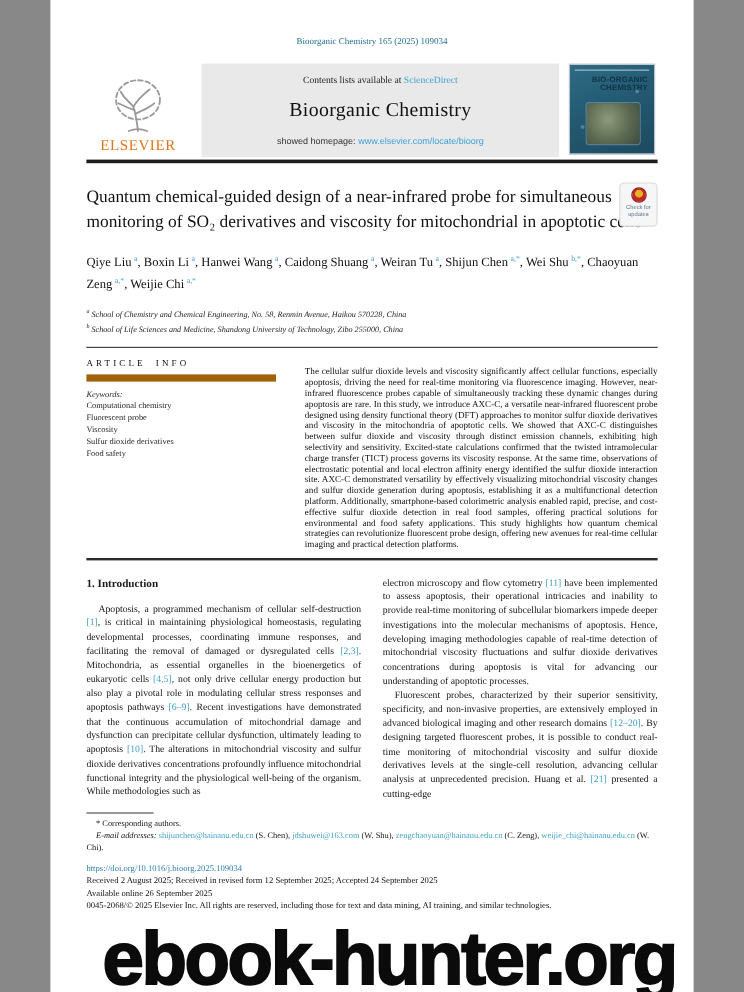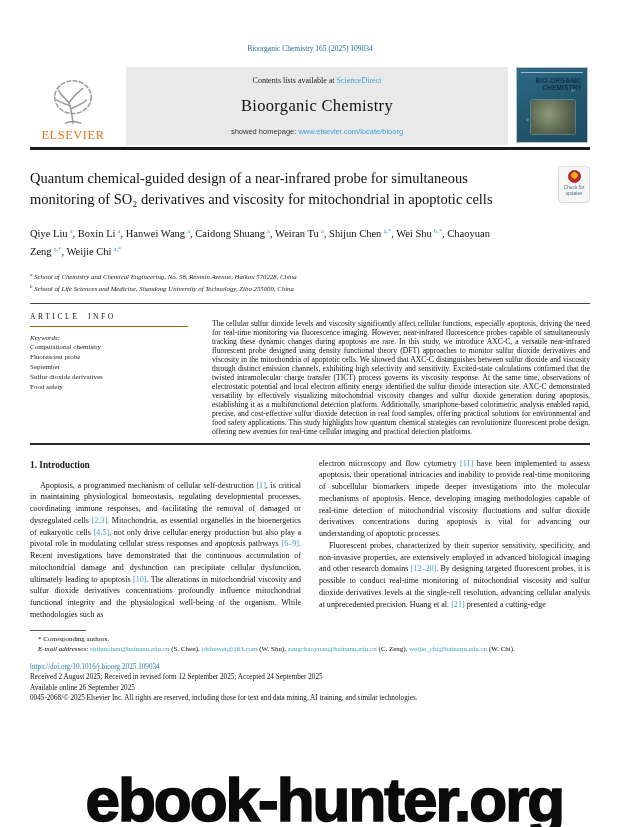--- a/index.html
+++ b/index.html
@@ -1,19 +1,19 @@
 <!DOCTYPE html>
 <html><head>
 <meta charset="utf-8">
 <style>
   html,body{margin:0;padding:0;background:#888;}
   .page{
-    position:relative;width:620px;height:827px;margin:0 auto;background:#fff;
+    position:relative;width:536px;height:827px;margin:0 auto;background:#fff;
     overflow:hidden;font-family:"Liberation Serif",serif;color:#1c1c1c;
-    box-sizing:border-box;padding:44px 30px 0 30px;
+    box-sizing:border-box;padding:30px 30px 0 30px;
   }
   
   .cite-head{text-align:center;font-size:7.5px;color:#236f90;margin-bottom:14px;}
   
   .masthead{display:flex;align-items:stretch;height:78px;}
   .logo-col{width:86px;display:flex;flex-direction:column;align-items:center;justify-content:flex-end;padding-bottom:2px;}
   .logo-col svg{display:block;}
   .elsevier-name{font-size:12.5px;color:#e0761c;letter-spacing:.5px;margin-top:1px;}
   .mast-center{flex:1;background:#e9e9e9;margin-left:10px;text-align:center;
     display:flex;flex-direction:column;justify-content:space-between;padding:9px 4px;box-sizing:border-box;}
@@ -46,21 +46,21 @@
   .badge-circle{width:13px;height:13px;border-radius:50%;background:radial-gradient(circle at 50% 40%, #e6b31e 0 3px, #c02a2a 3.5px 100%);margin:0 auto 2px auto;border:1px solid #9e1f1f;box-sizing:border-box;}
   .badge-text{font-family:"Liberation Sans",sans-serif;font-size:4.8px;line-height:5.6px;color:#54708c;}
   
   .authors{margin-top:13px;font-size:10.5px;line-height:15px;max-width:470px;color:#111;}
   .authors sup{color:#3f9fc4;font-size:6.5px;}
   .affils{margin-top:11px;font-size:6.8px;line-height:9.5px;font-style:italic;color:#222;}
   .affils sup{font-size:5px;}
   .rule-thin{height:1px;background:#444;margin-top:9px;}
   
   .info-grid{display:grid;grid-template-columns:158px 1fr;column-gap:24px;margin-top:8px;}
-  .sec-head{font-size:7.5px;letter-spacing:2.6px;word-spacing:4px;color:#111;border-bottom:1px solid #a16207;padding-bottom:5px;}
+  .sec-head{font-size:7.5px;letter-spacing:2.6px;word-spacing:4px;color:#111;border-bottom:6px solid #a16207;padding-bottom:5px;}
   .kw-label{font-style:italic;font-size:7px;margin-top:7px;}
   .kw-item{font-size:7px;line-height:10px;}
   .abstract-text{font-size:7.6px;line-height:9px;text-align:justify;margin-top:7px;color:#111;}
   .rule-mid{height:2px;background:#2a2a2a;margin-top:7px;}
   
   .intro-grid{display:grid;grid-template-columns:1fr 1fr;column-gap:18px;margin-top:13px;}
   .intro-head{font-weight:bold;font-size:9.3px;margin:2px 0 10px 0;}
   .col p{font-size:8.1px;line-height:11.75px;text-align:justify;margin:0;text-indent:10px;color:#111;}
   .col p.noindent{text-indent:0;}
   .cite{color:#3f9fc4;cursor:pointer;}
@@ -145,21 +145,21 @@
 
   <div class="rule-thin"></div>
 
   <div class="info-grid">
     <div class="info-col">
       <div class="sec-head">ARTICLE INFO</div>
       <div class="kw-label">Keywords:</div>
       <div>
           <div class="kw-item">Computational chemistry</div>
           <div class="kw-item">Fluorescent probe</div>
-          <div class="kw-item">September</div>
+          <div class="kw-item">Viscosity</div>
           <div class="kw-item">Sulfur dioxide derivatives</div>
           <div class="kw-item">Food safety</div>
         </div>
     </div>
     <div class="abs-col">
       <div class="abstract-text">The cellular sulfur dioxide levels and viscosity significantly affect cellular functions, especially apoptosis, driving the need for real-time monitoring via fluorescence imaging. However, near-infrared fluorescence probes capable of simultaneously tracking these dynamic changes during apoptosis are rare. In this study, we introduce AXC-C, a versatile near-infrared fluorescent probe designed using density functional theory (DFT) approaches to monitor sulfur dioxide derivatives and viscosity in the mitochondria of apoptotic cells. We showed that AXC-C distinguishes between sulfur dioxide and viscosity through distinct emission channels, exhibiting high selectivity and sensitivity. Excited-state calculations confirmed that the twisted intramolecular charge transfer (TICT) process governs its viscosity response. At the same time, observations of electrostatic potential and local electron affinity energy identified the sulfur dioxide interaction site. AXC-C demonstrated versatility by effectively visualizing mitochondrial viscosity changes and sulfur dioxide generation during apoptosis, establishing it as a multifunctional detection platform. Additionally, smartphone-based colorimetric analysis enabled rapid, precise, and cost-effective sulfur dioxide detection in real food samples, offering practical solutions for environmental and food safety applications. This study highlights how quantum chemical strategies can revolutionize fluorescent probe design, offering new avenues for real-time cellular imaging and practical detection platforms.</div>
     </div>
   </div>
 
   <div class="rule-mid"></div>

